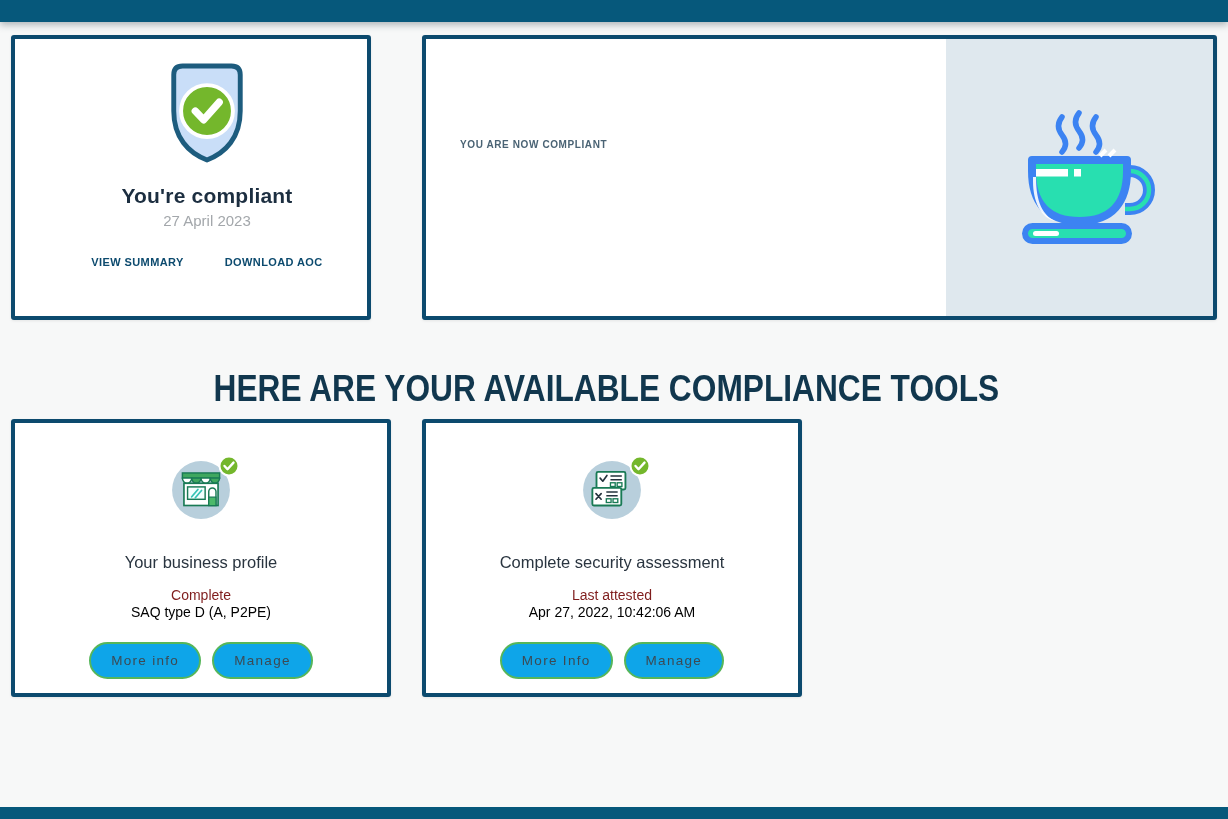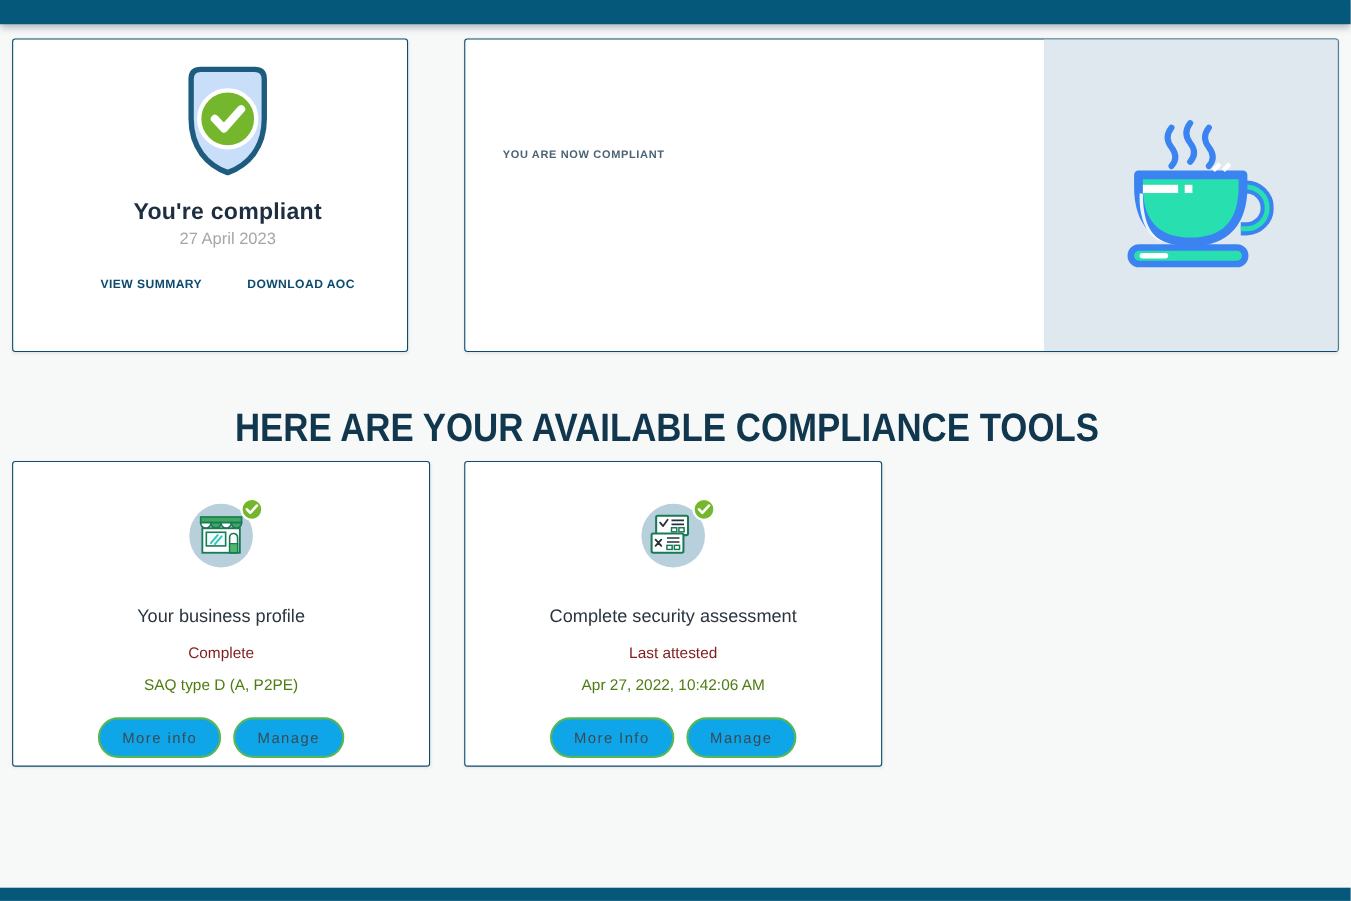--- a/index.html
+++ b/index.html
@@ -20,21 +20,21 @@
     z-index: 5;
   }
   .bottombar {
     position: absolute; bottom: 0; left: 0; right: 0; height: 12px;
     background: #06587b;
   }
 
   .card {
     position: absolute;
     background: #ffffff;
-    border: 1px solid #0c4a6e;
+    border: 4px solid #0c4a6e;
     border-radius: 3px;
     box-shadow: 0 1px 3px rgba(0,0,0,0.08);
   }
 
   
   .compliant-card { left: 11px; top: 35px; width: 360px; height: 285px; text-align: center; padding-left: 32px; }
   .shield-wrap { margin-top: 21px; height: 106px; }
   .compliant-title {
     margin-top: 18px;
     font-size: 21px; font-weight: bold; color: #1c2e40; letter-spacing: 0.2px;
@@ -70,21 +70,21 @@
   .section-heading > span { display: inline-block; transform: scaleX(0.88); letter-spacing: 0px; }
 
   
   .tool-card { top: 419px; width: 380px; height: 278px; text-align: center; }
   .tool-card-1 { left: 11px; }
   .tool-card-2 { left: 422px; }
   .tool-icon-wrap { position: relative; display: inline-block; margin-top: 36px; width: 66px; height: 62px; }
   .check-badge { position: absolute; top: -4px; right: -6px; }
   .tool-title { margin-top: 28px; font-size: 16.5px; color: #2a3540; }
   .tool-status1 { margin-top: 15px; font-size: 14px; color: #7f1d1d; }
-  .tool-status2 { margin-top: 13px;  font-size: 14px; color: #4d7c0f; }
+  .tool-status2 { margin-top: 1px;  font-size: 14px; color: #000000; }
   .buttons-row { margin-top: 22px; display: flex; justify-content: center; gap: 11px; }
   .pill-button {
     min-width: 100px; height: 37px; padding: 0 20px;
     background: #0ea5e9; border: 2px solid #56b65a; border-radius: 19px;
     font-family: "Liberation Sans", sans-serif;
     font-size: 13.5px; color: #3c4a54; letter-spacing: 1.3px;
     cursor: pointer; display: inline-flex; align-items: center; justify-content: center;
   }
 </style>
 </head>

